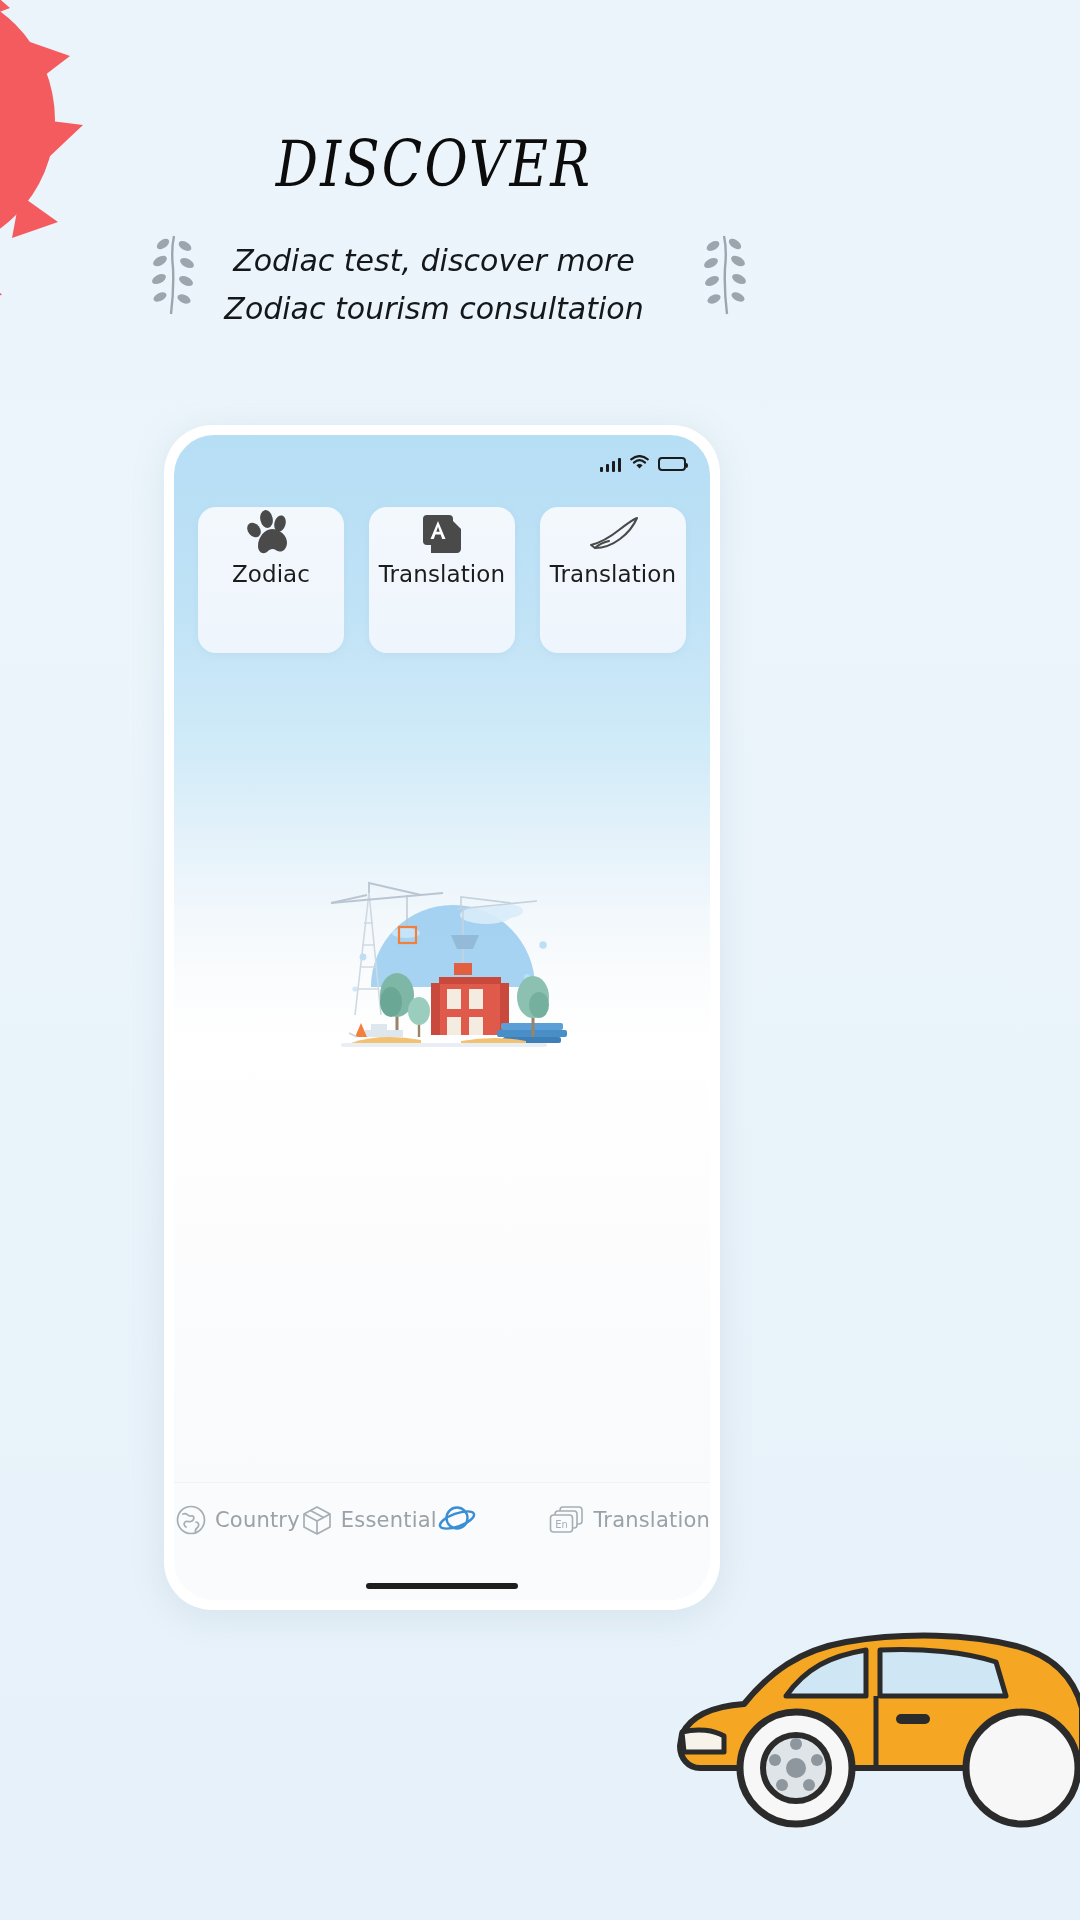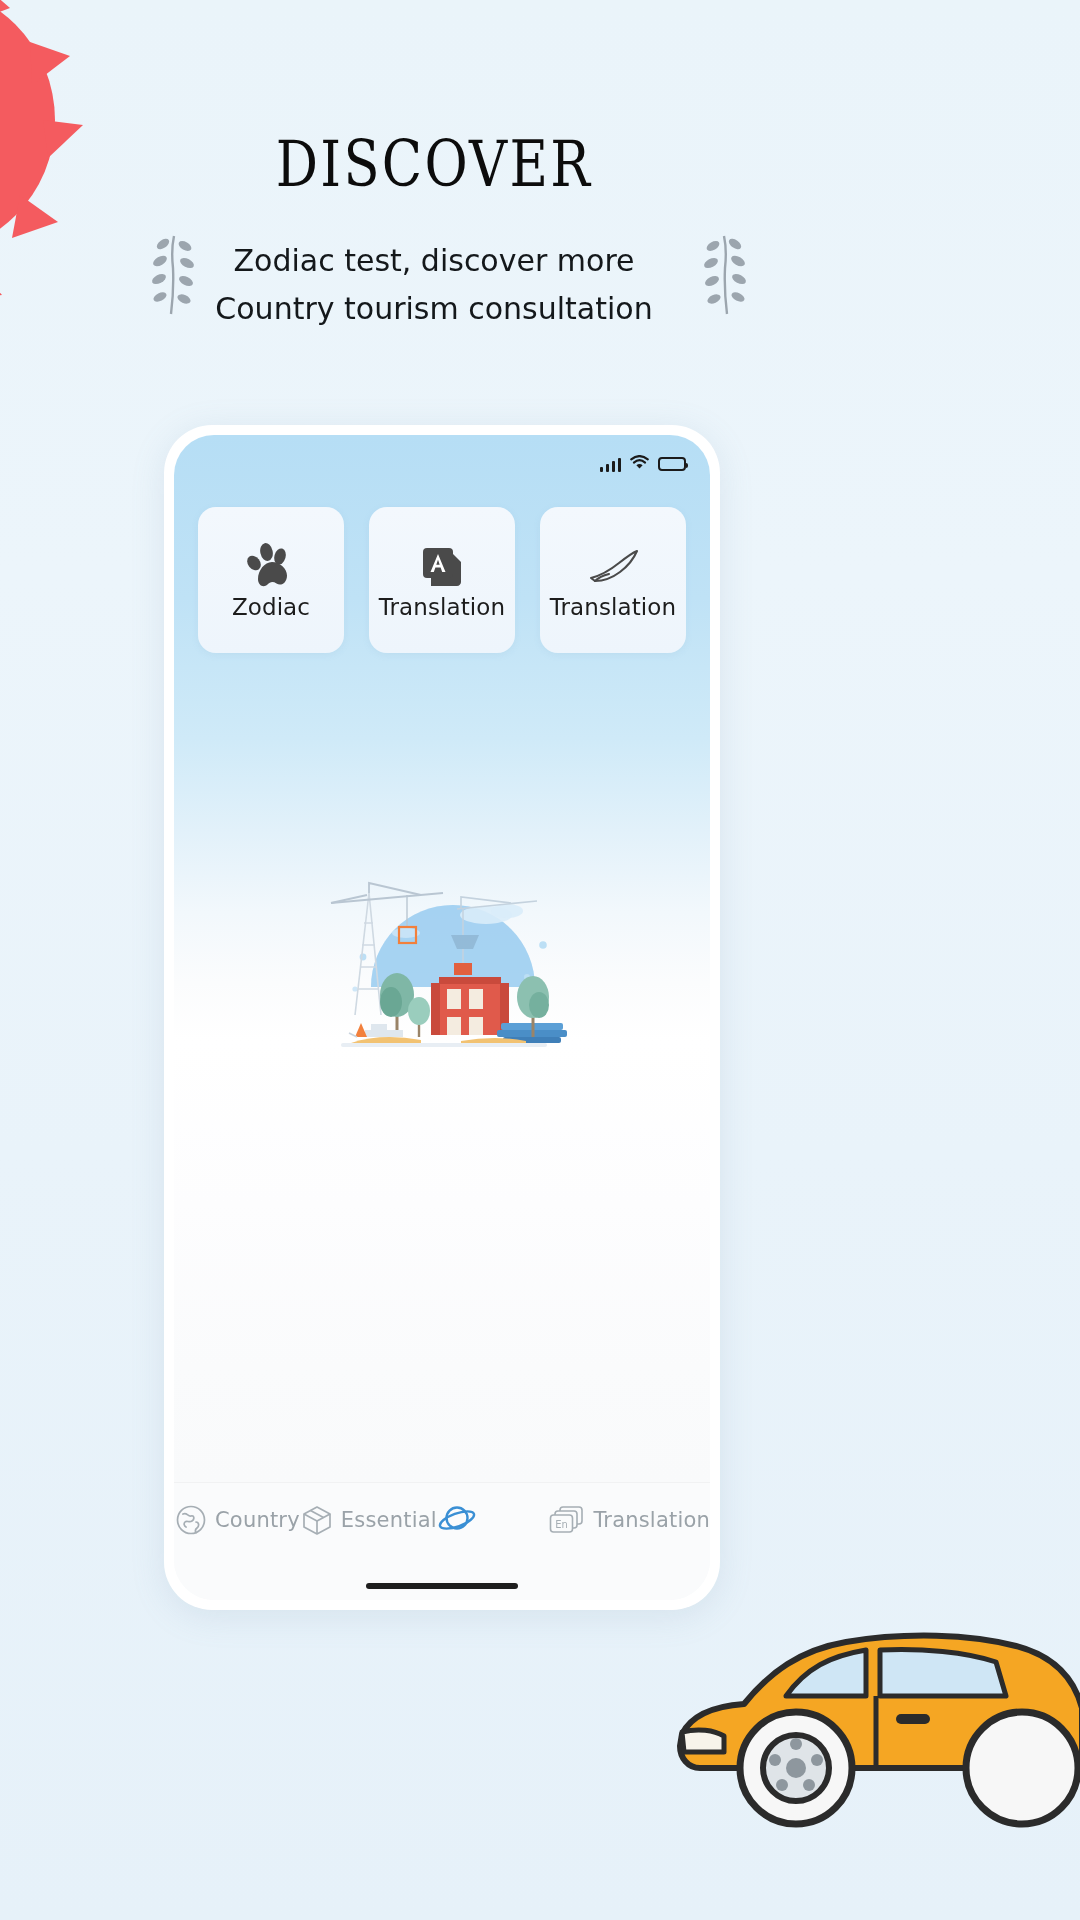--- a/index.html
+++ b/index.html
@@ -32,20 +32,21 @@
   }
 
   
   .head {
     position: absolute;
     left: 0;
     top: 0;
     width: 868px;
     text-align: center;
     z-index: 5;
+    font-style: italic;
   }
   .head h1 {
     margin: 0;
     padding-top: 128px;
     font-family: "DejaVu Serif", serif;
     font-weight: 400;
     font-size: 63px;
     letter-spacing: 2.5px;
     color: #0c0c0c;
     font-stretch: condensed;
@@ -161,21 +162,20 @@
   }
   .card {
     width: 146px;
     height: 146px;
     border-radius: 18px;
     background: linear-gradient(180deg,#f3f8fd 0%, #eef5fc 100%);
     box-shadow: 0 2px 7px rgba(120,160,190,.10);
     display: flex;
     flex-direction: column;
     align-items: center;
-    justify-content: center;
   }
   .card .ic { height: 54px; display:flex; align-items:center; justify-content:center; }
   .card .lbl {
     font-family: "DejaVu Sans", sans-serif;
     font-size: 23px;
     color: #1c1c1c;
     letter-spacing: .1px;
   }
 
   
@@ -281,21 +281,21 @@
       <ellipse cx="24" cy="53" rx="7.5" ry="4.2" transform="rotate(-26 24 53)"></ellipse>
       <ellipse cx="50" cy="69" rx="7" ry="4" transform="rotate(26 50 69)"></ellipse>
       <ellipse cx="26" cy="71" rx="7" ry="4" transform="rotate(-24 26 71)"></ellipse>
     </g>
   </svg>
 </div>
 
 <div class="head">
   <h1>DISCOVER</h1>
   <p class="sub sub-1">Zodiac test, discover more</p>
-  <p class="sub sub-2">Country tourism consultation</p>
+  <p class="sub sub-2">Zodiac tourism consultation</p>
 </div>
 
 <div class="phone">
   <div class="screen">
 
     <div class="statusbar">
       <span class="sb-signal">
         <i></i>
           <i></i>
           <i></i>

